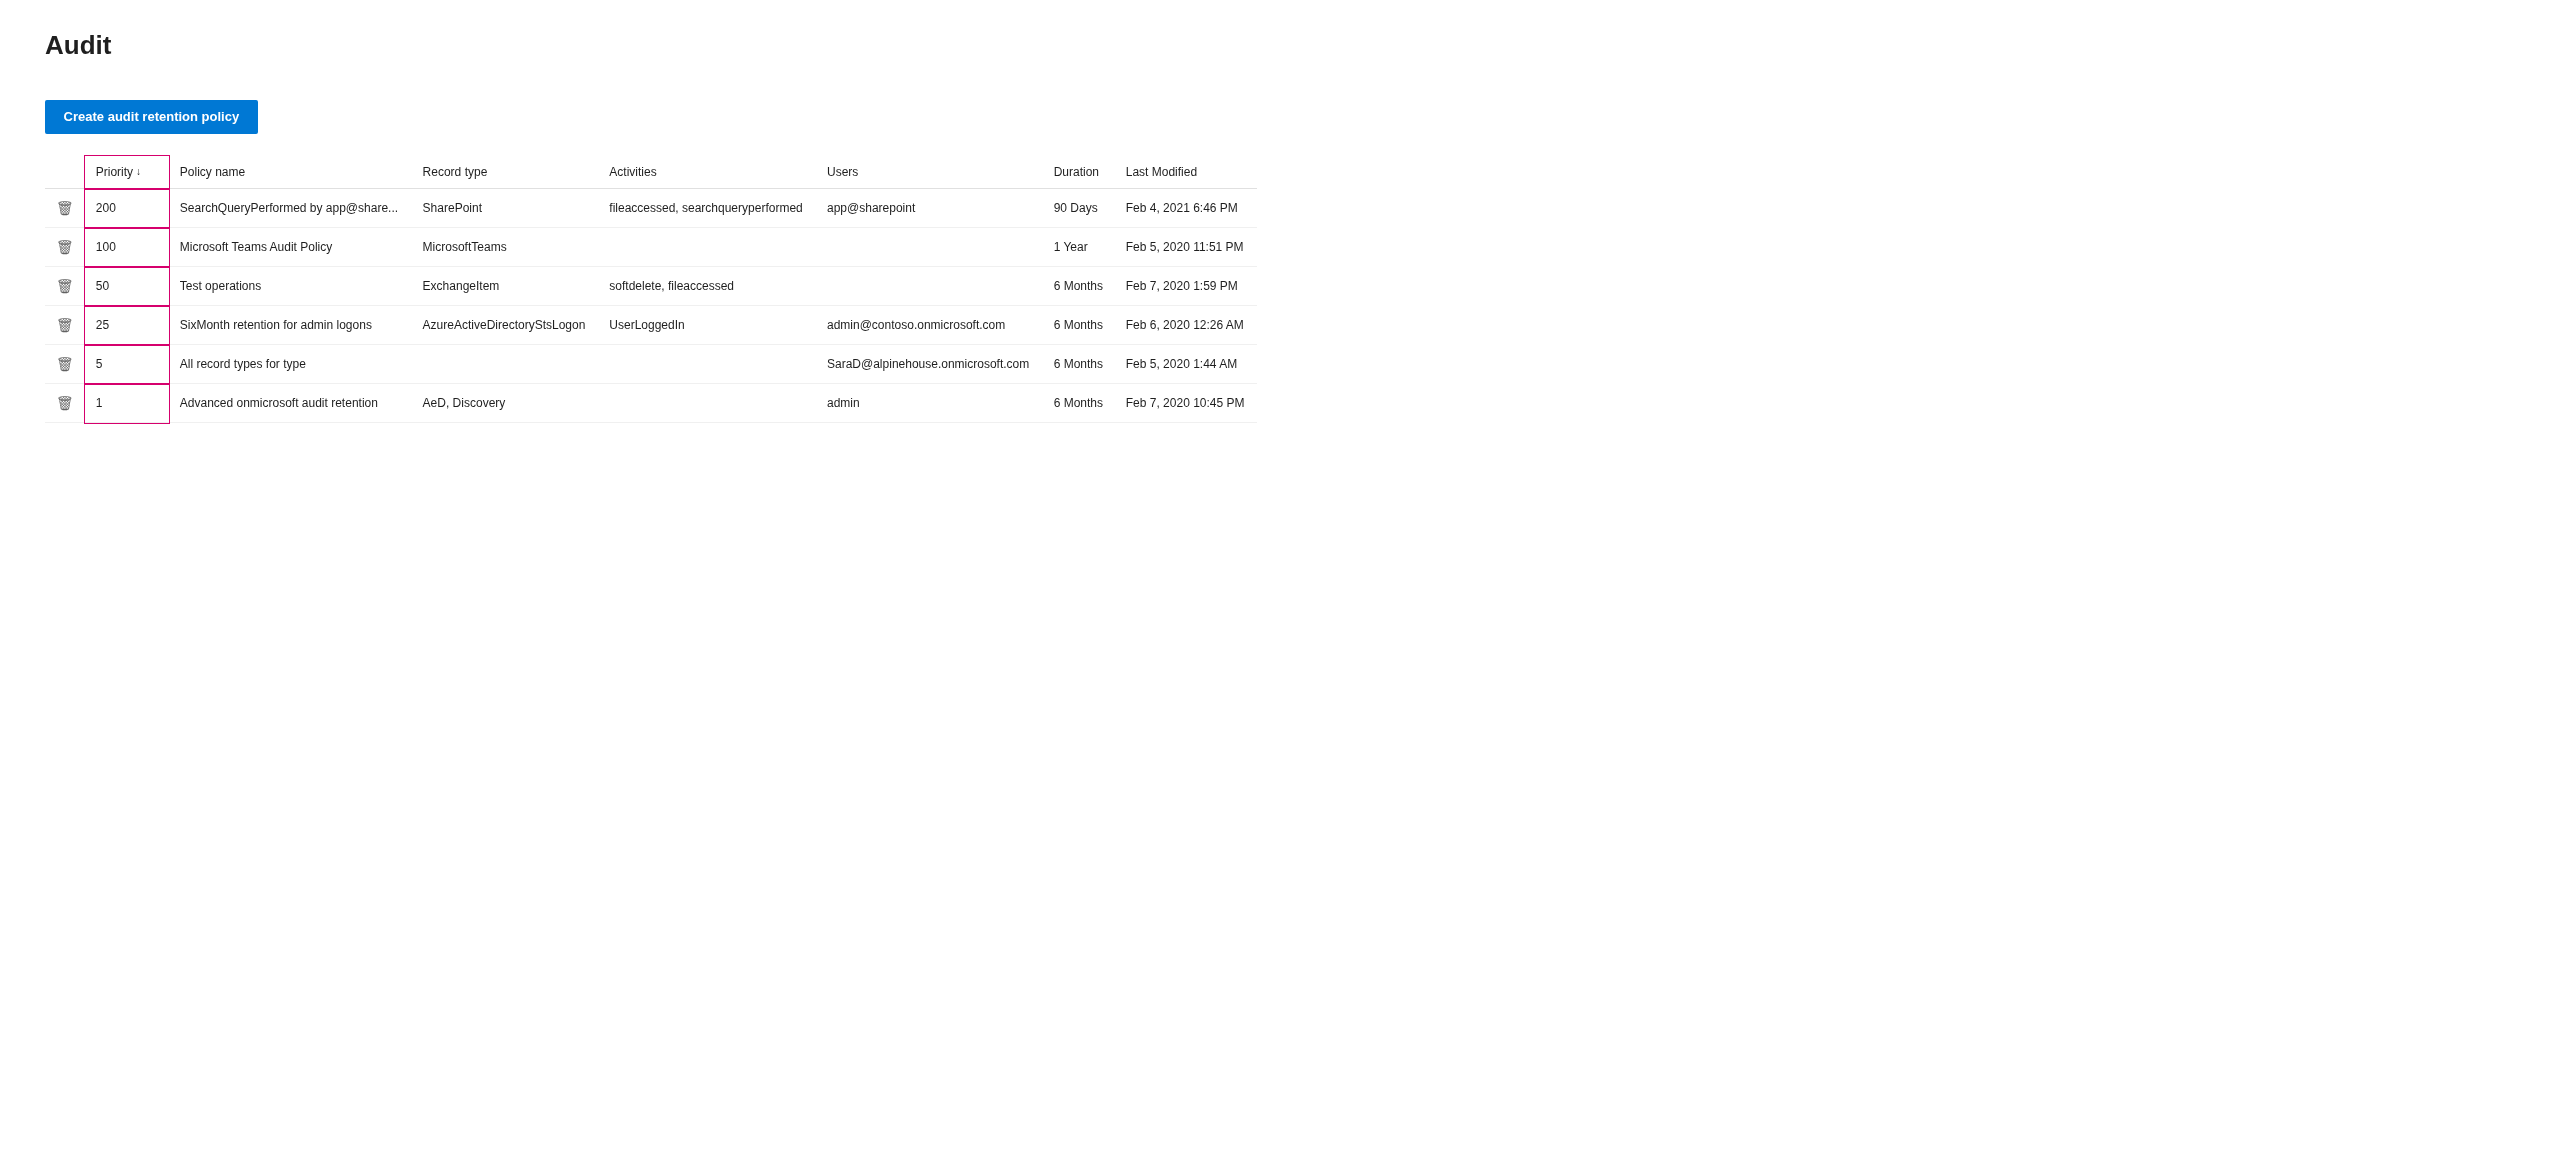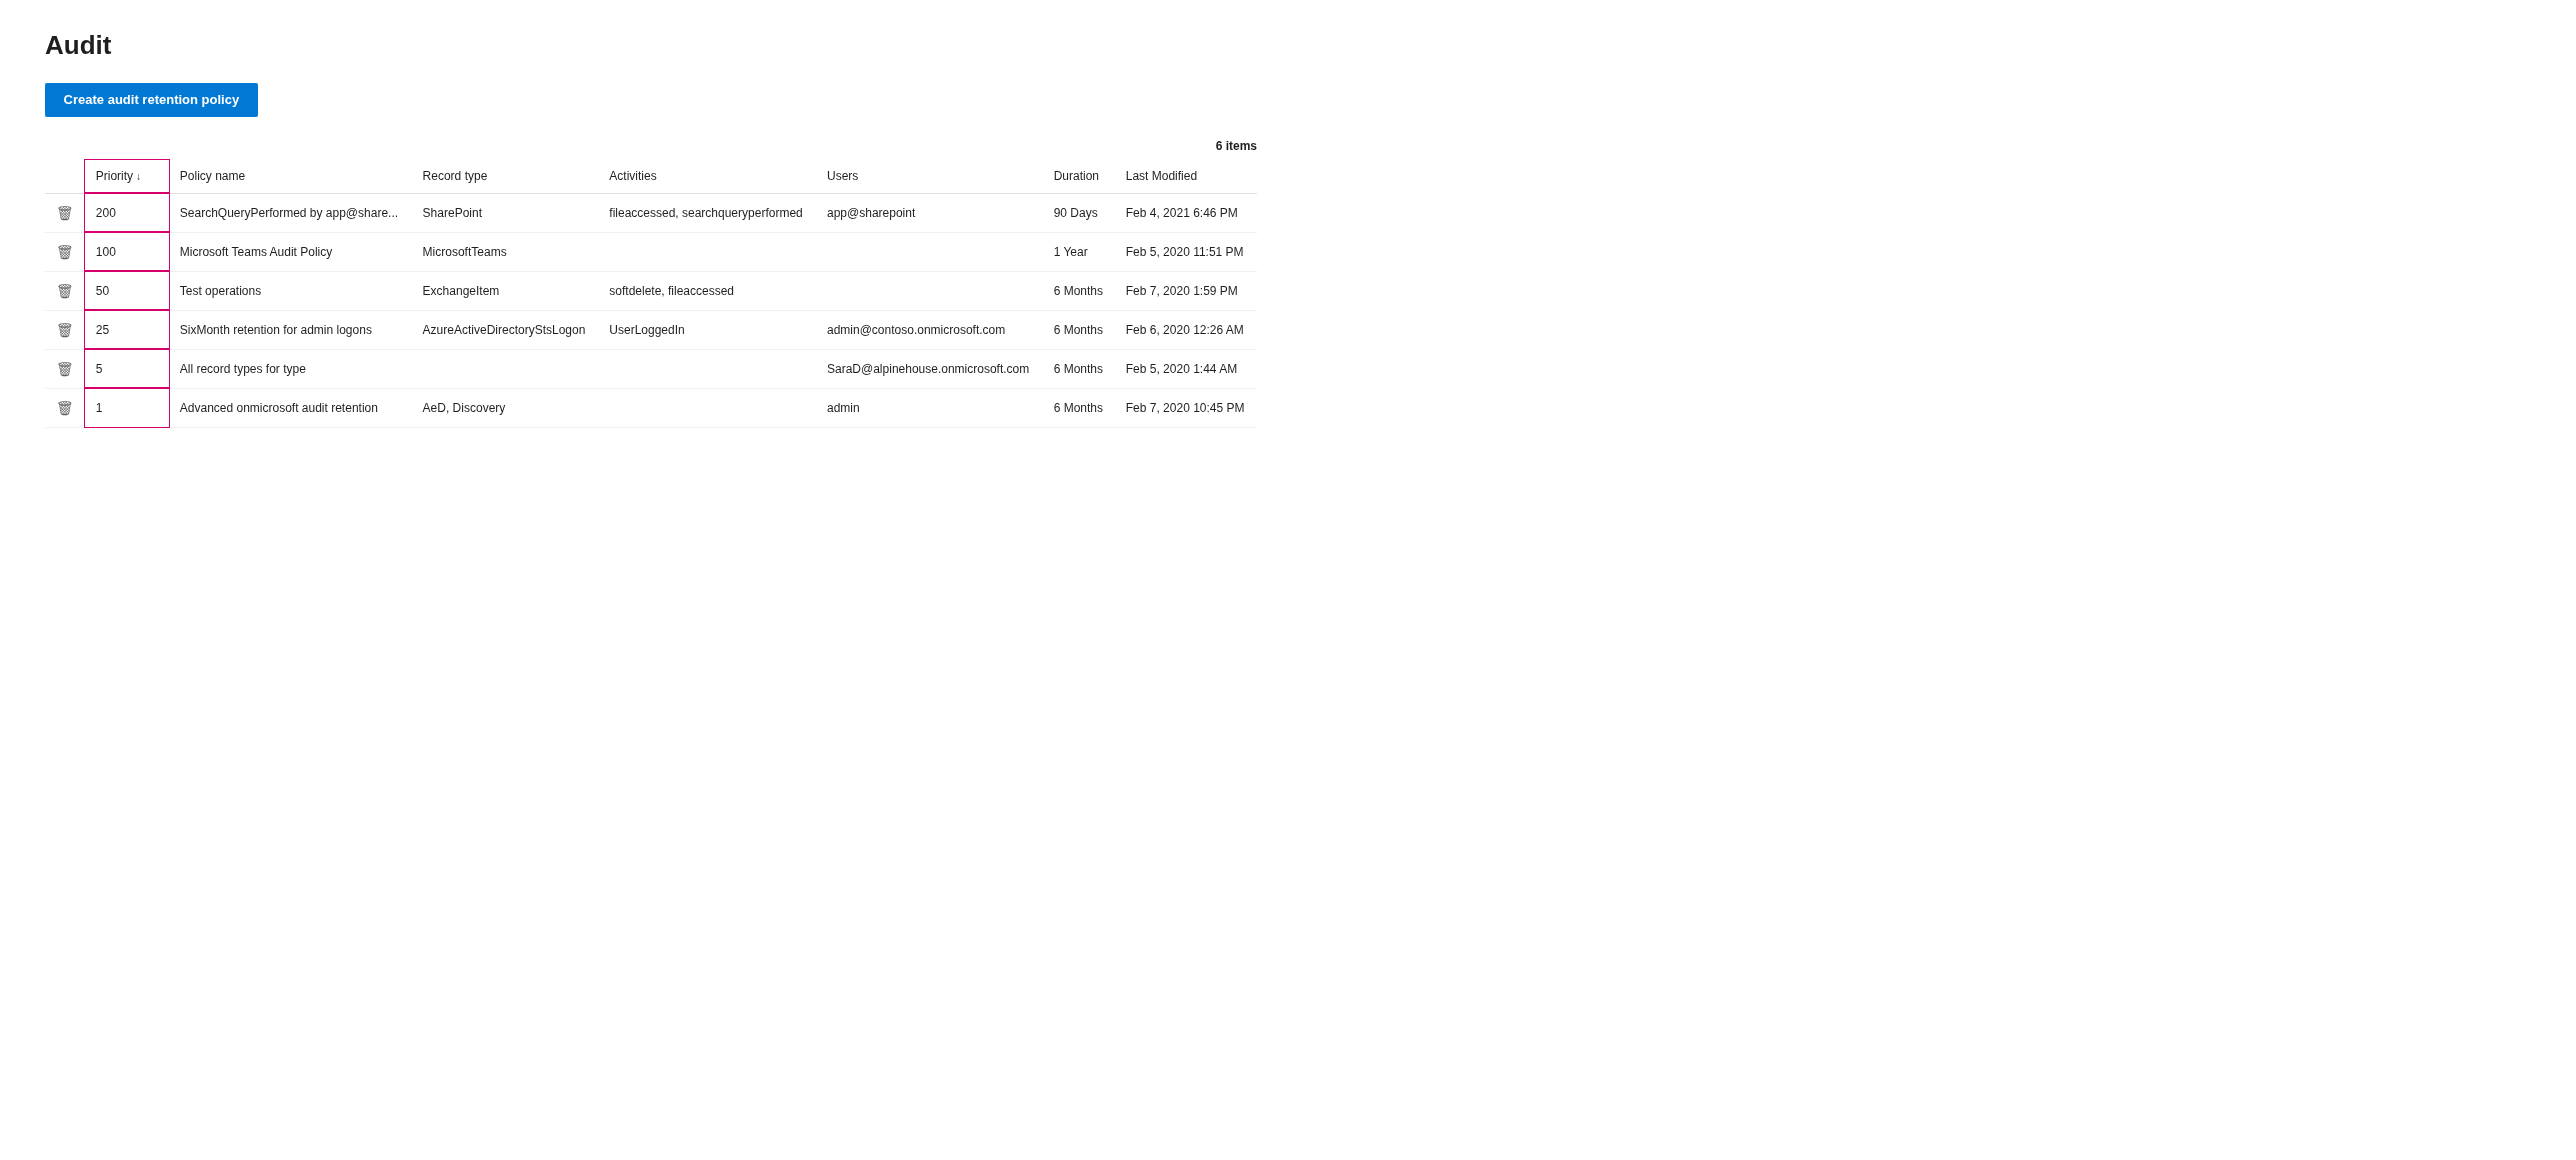--- a/index.html
+++ b/index.html
@@ -9,21 +9,21 @@
       color: #1f1f1f;
       font-size: 13px;
     }
     .page-container {
       padding: 30px 45px;
       max-width: 1302px;
     }
     .page-title {
       font-size: 26px;
       font-weight: 700;
-      margin-bottom: 2px;
+      margin-bottom: 19px;
       color: #1f1f1f;
     }
     .tabs {
       display: flex;
       border-bottom: 0.9px solid #e0e0e0;
       margin-bottom: 26px;
       gap: 0;
     }
     .tab {
       padding: 9.3px 18.6px 9.3px 0;
@@ -107,23 +107,20 @@
   </style>
 </head>
 <body>
 
 <div class="page-container">
   <h1 class="page-title">Audit</h1>
 
 
   <button class="create-btn">Create audit retention policy</button>
 
-  <div class="table-meta">
-    <span>6 items</span>
-  </div>
 
   <table class="data-table">
     <thead>
       <tr>
         <th class="col-delete"></th>
         <th class="col-priority priority-col">
           <span class="th-priority">
             <span>Priority</span>
             <span class="sort-icon">↓</span>
           </span>

